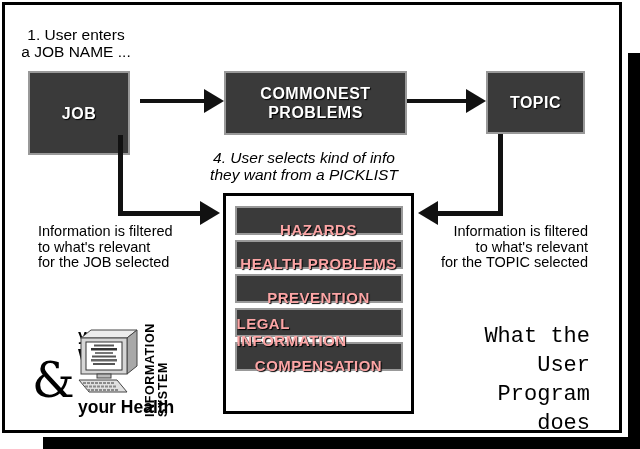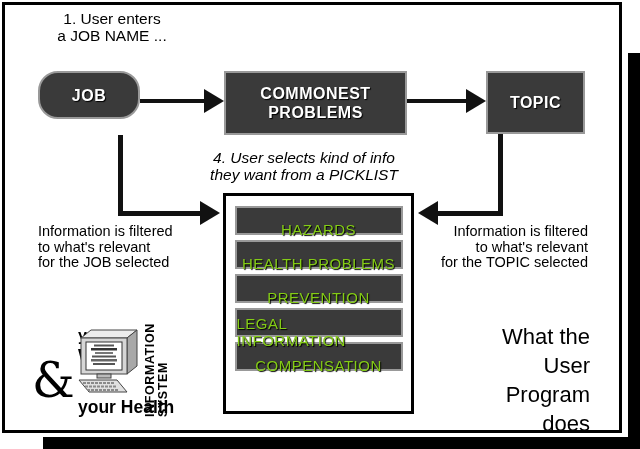--- a/index.html
+++ b/index.html
@@ -21,43 +21,43 @@
   .vline{position:absolute;background:#111;width:5px;}
   .hline5{position:absolute;background:#111;height:5px;}
   .ah-right{position:absolute;width:0;height:0;border-top:12px solid transparent;
             border-bottom:12px solid transparent;border-left:20px solid #111;}
   .ah-left{position:absolute;width:0;height:0;border-top:12px solid transparent;
            border-bottom:12px solid transparent;border-right:20px solid #111;}
   .picklist{position:absolute;left:223px;top:193px;width:191px;height:221px;border:3px solid #000;
             background:#fff;box-sizing:border-box;padding-top:10px;}
   .pick-item{width:168px;height:29px;margin:0 auto 5px auto;background:#3a3a3a;border:2px solid #999;
              box-sizing:border-box;display:flex;align-items:center;justify-content:center;}
-  .pick-label{color:#84cc16;font-weight:normal;font-size:15px;letter-spacing:0.5px;text-shadow:1px 1px 1px #000;margin-top:18px;}
-  .footer-caption{font-size:22px;line-height:29px;text-align:right;}
+  .pick-label{color:#fca5a5;font-weight:bold;font-size:15px;letter-spacing:0.5px;text-shadow:1px 1px 1px #000;margin-top:18px;}
+  .footer-caption{font-size:22px;line-height:29px;text-align:right;font-family:Liberation Mono, monospace;}
   .logo-word{font-weight:bold;margin-left:40px;}
   .amp{font-family:"DejaVu Serif","Liberation Serif",serif;font-size:48px;line-height:48px;}
   .infosys{position:absolute;left:144px;top:417px;width:90px;height:27px;
            transform:rotate(-90deg);transform-origin:0 0;
            font-weight:bold;font-size:12.5px;line-height:13px;letter-spacing:0.6px;}
 </style>
 </head>
 <body>
 
 <div class="stage">
 
   <div class="shadow"></div>
   <div class="panel">
     <div class="frame"></div>
 
-    <div class="abs note ml" style="left:6px;top:10px;width:140px;padding-left:36px;">1. User enters
+    <div class="abs note ml" style="left:6px;top:26px;width:140px;">1. User enters
 a JOB NAME ...</div>
     <div class="abs note ml" style="left:194px;top:149px;width:220px;font-style:italic;">4. User selects kind of info
 they want from a PICKLIST</div>
 
-    <div class="abs node" style="left:38px;top:71px;width:102px;height:48px;border-radius:20px;">
+    <div class="abs node" style="left:28px;top:71px;width:102px;height:84px;">
       <span class="node-label">JOB</span>
     </div>
     <div class="abs node" style="left:486px;top:71px;width:99px;height:63px;">
       <span class="node-label">TOPIC</span>
     </div>
     <div class="abs node" style="left:224px;top:71px;width:183px;height:64px;">
       <span class="node-label ml">COMMONEST
 PROBLEMS</span>
     </div>
 

